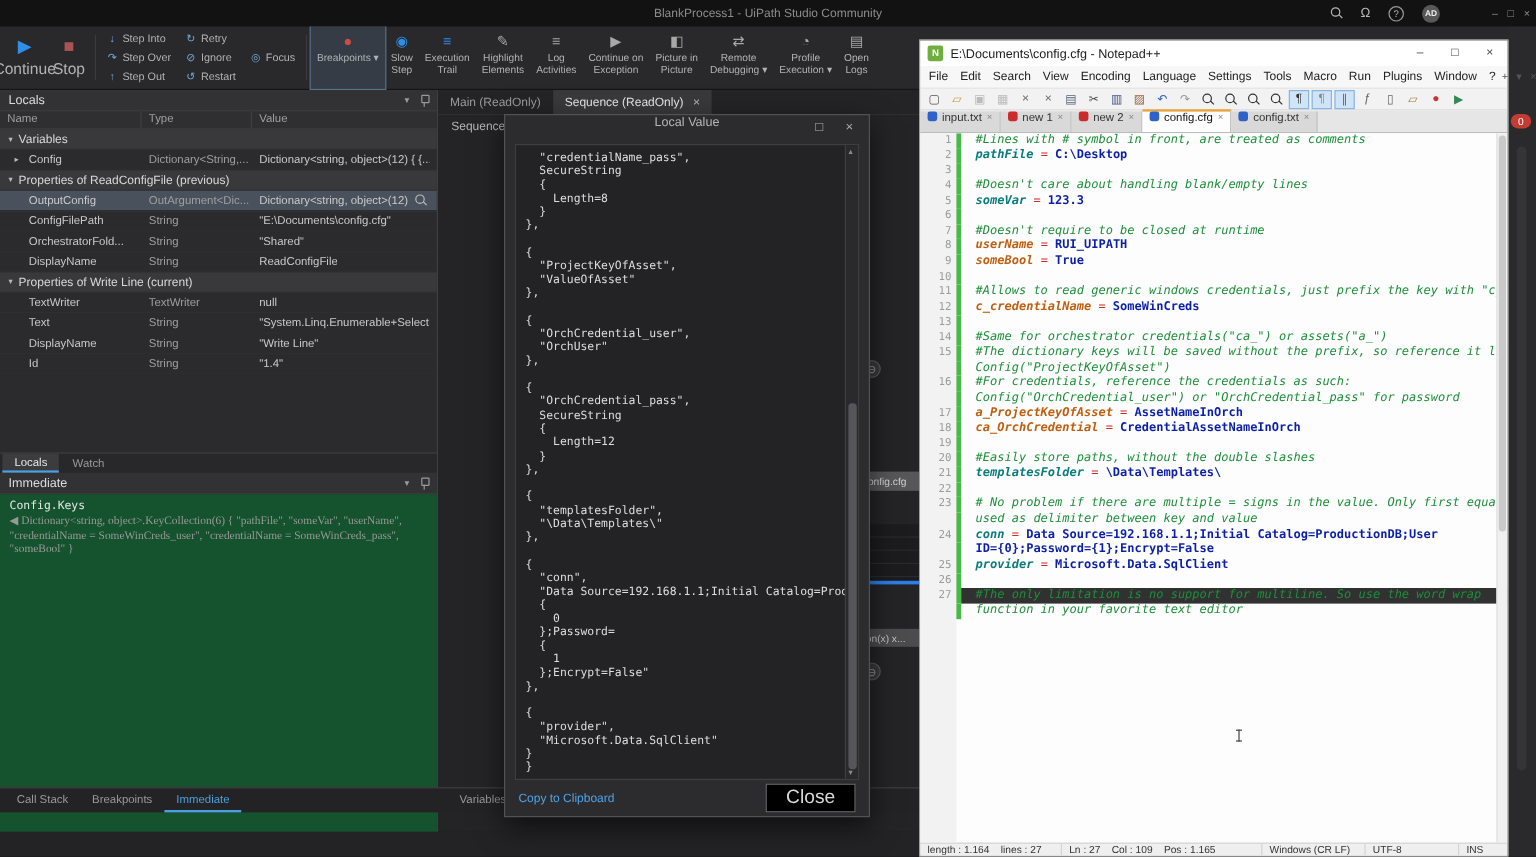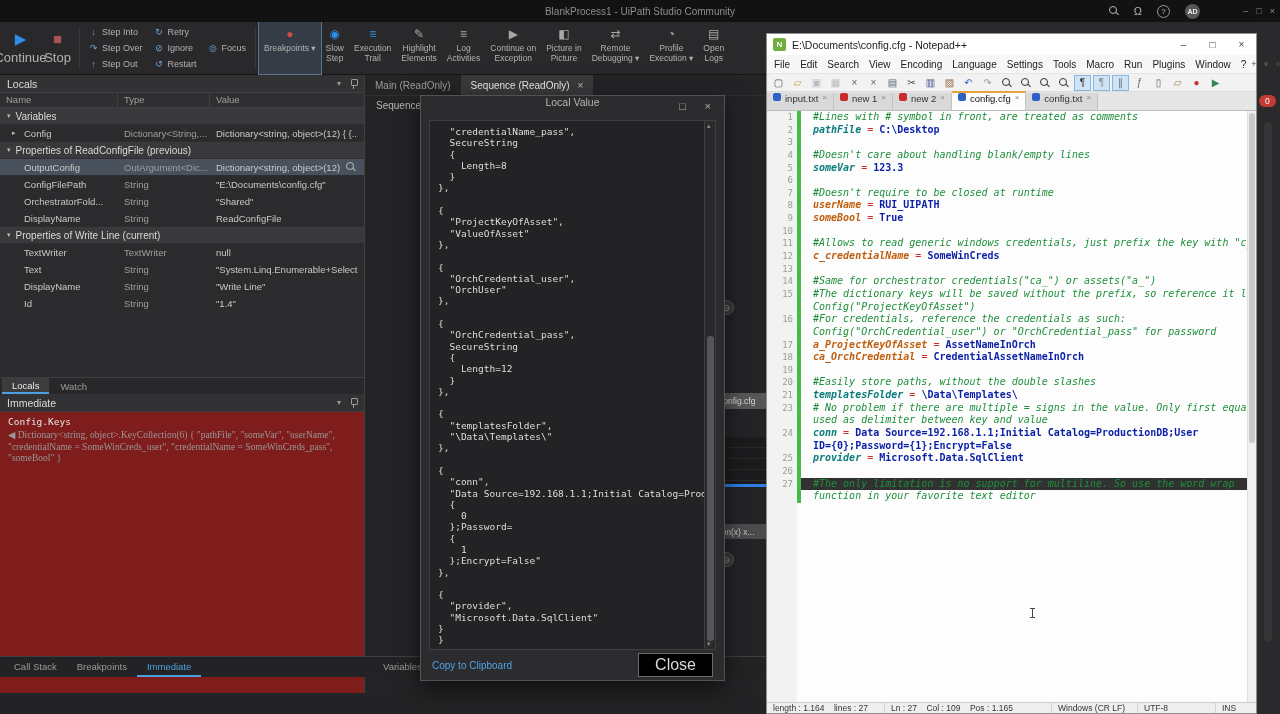--- a/index.html
+++ b/index.html
@@ -63,21 +63,21 @@
 .cell-name{width:118px;padding-left:24px;gap:4px}
 .lc-exp{font-size:7px;color:#b9b9b9;margin-left:-12px;width:8px}
 .cell-type{width:92px;color:#9f9f9f}
 .cell-value{flex:1;justify-content:space-between;gap:4px}
 .lc-valtext{overflow:hidden;white-space:nowrap}
 .lc-mag{color:#b9b9b9;flex:0 0 auto;margin-right:2px}
 .lp-fill{height:65px}
 #lw-tabs{display:flex;gap:1px;height:17px;background:#28282a;border-top:1px solid #3f3f41;align-items:stretch;padding-left:2px}
 .lw-tab{padding:0 10px;display:flex;align-items:center;font-size:9.5px;color:#9a9a9a}
 .lw-tab.active{background:#3c3c3e;color:#e8e8e8;border-bottom:2px solid #4aa0e0}
-#imm-body{flex:1;background:#7f1d1d;padding:4px 8px;overflow:hidden}
+#imm-body{flex:1;background:#14532d;padding:4px 8px;overflow:hidden}
 #imm-input{font-family:"DejaVu Sans Mono",monospace;font-size:9.5px;color:#e6e6e6;margin-bottom:3px}
 #imm-output{font-family:Liberation Serif, serif;font-size:9.5px;color:#989898;line-height:11.5px;word-break:break-word}
 
 
 #bottomstrip{position:absolute;left:0;top:656px;width:766px;height:21px;background:#232325;border-top:1px solid #3f3f41;display:flex;z-index:1}
 #bs-left{display:flex;width:365px;padding-left:4px}
 #bs-center{display:flex;padding-left:8px}
 .bs-tab{padding:0 10px;display:flex;align-items:center;font-size:9.5px;color:#9a9a9a;border-bottom:2px solid transparent;height:100%}
 .bs-tab.active{color:#4aa0e0;border-bottom-color:#4aa0e0}
 
@@ -785,20 +785,25 @@
             <span class="np-gut">20</span>
             <span class="np-chg"></span>
             <span class="np-text"><span class="seg-c">#Easily store paths, without the double slashes</span></span>
           </div>
           <div class="np-row">
             <span class="np-gut">21</span>
             <span class="np-chg"></span>
             <span class="np-text"><span class="seg-kt">templatesFolder</span><span class="seg-op"> = </span><span class="seg-v">\Data\Templates\</span></span>
           </div>
           <div class="np-row">
+            <span class="np-gut">22</span>
+            <span class="np-chg"></span>
+            <span class="np-text"></span>
+          </div>
+          <div class="np-row">
             <span class="np-gut">23</span>
             <span class="np-chg"></span>
             <span class="np-text"><span class="seg-c"># No problem if there are multiple = signs in the value. Only first equal</span></span>
           </div>
           <div class="np-row">
             <span class="np-gut"></span>
             <span class="np-chg"></span>
             <span class="np-text"><span class="seg-c">used as delimiter between key and value</span></span>
           </div>
           <div class="np-row">

